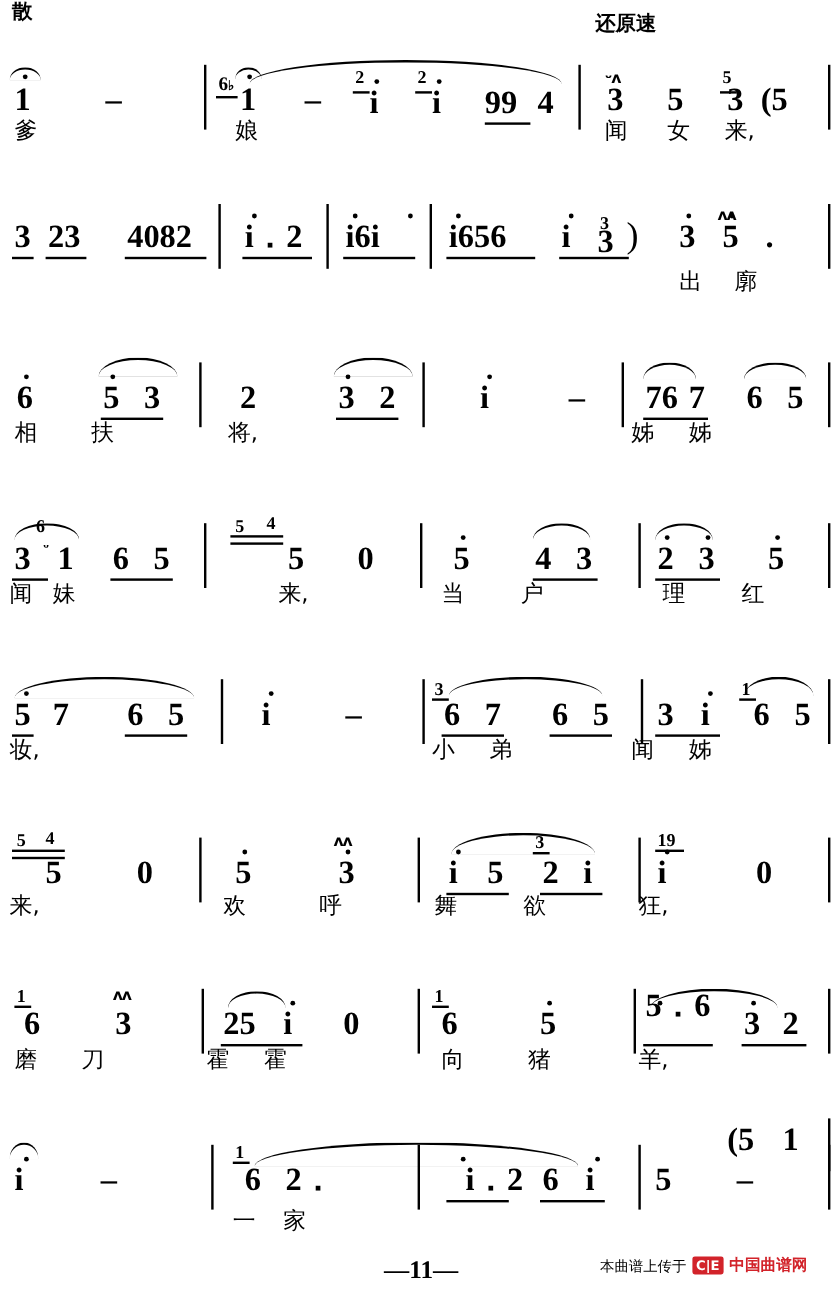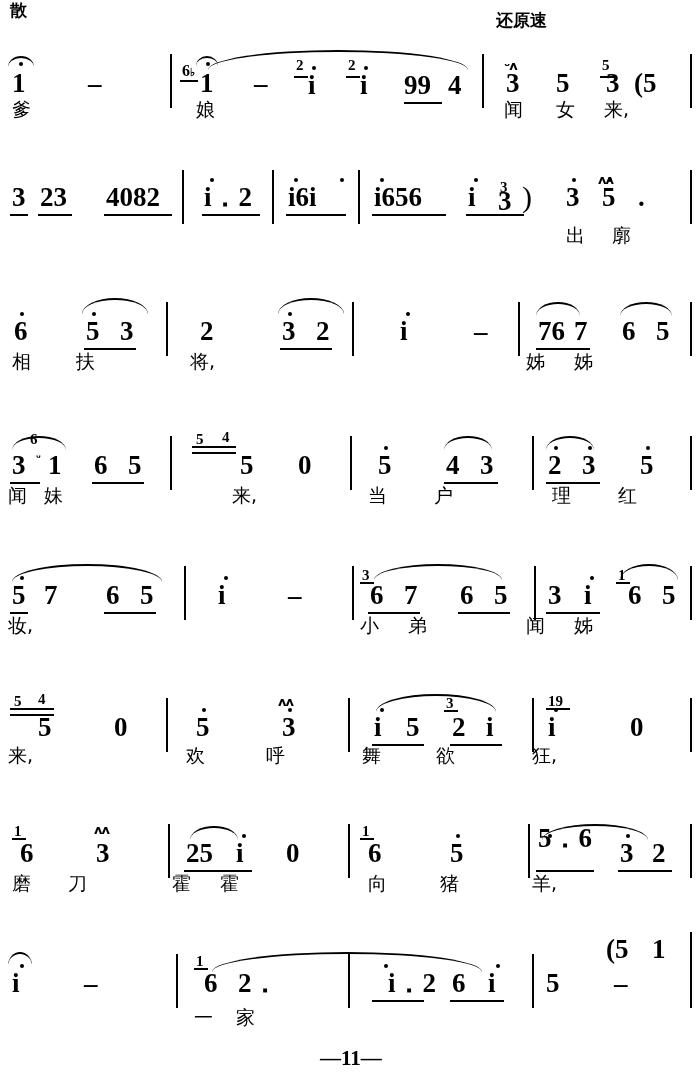--- a/index.html
+++ b/index.html
@@ -497,14 +497,19 @@
     <div class="abs num" style="left:614px; top:50px;">–</div>
 
     <div class="abs bar" style="left:690px; top:34px; height:54px;"></div>
 
     <div class="abs lyric" style="left:194px; top:88px;">一</div>
     <div class="abs lyric" style="left:236px; top:88px;">家</div>
   </div>
 
   <div class="abs footer-page" style="left:320px; top:1046px;">—11—</div>
 
+  <div class="abs" style="left:500px; top:1044px; white-space:nowrap;">
+    <span class="footer-credit">本曲谱上传于</span>
+    <span class="footer-logo">C|E</span>
+    <span class="footer-brand">中国曲谱网</span>
+  </div>
 
 </div>
 
 </body></html>

